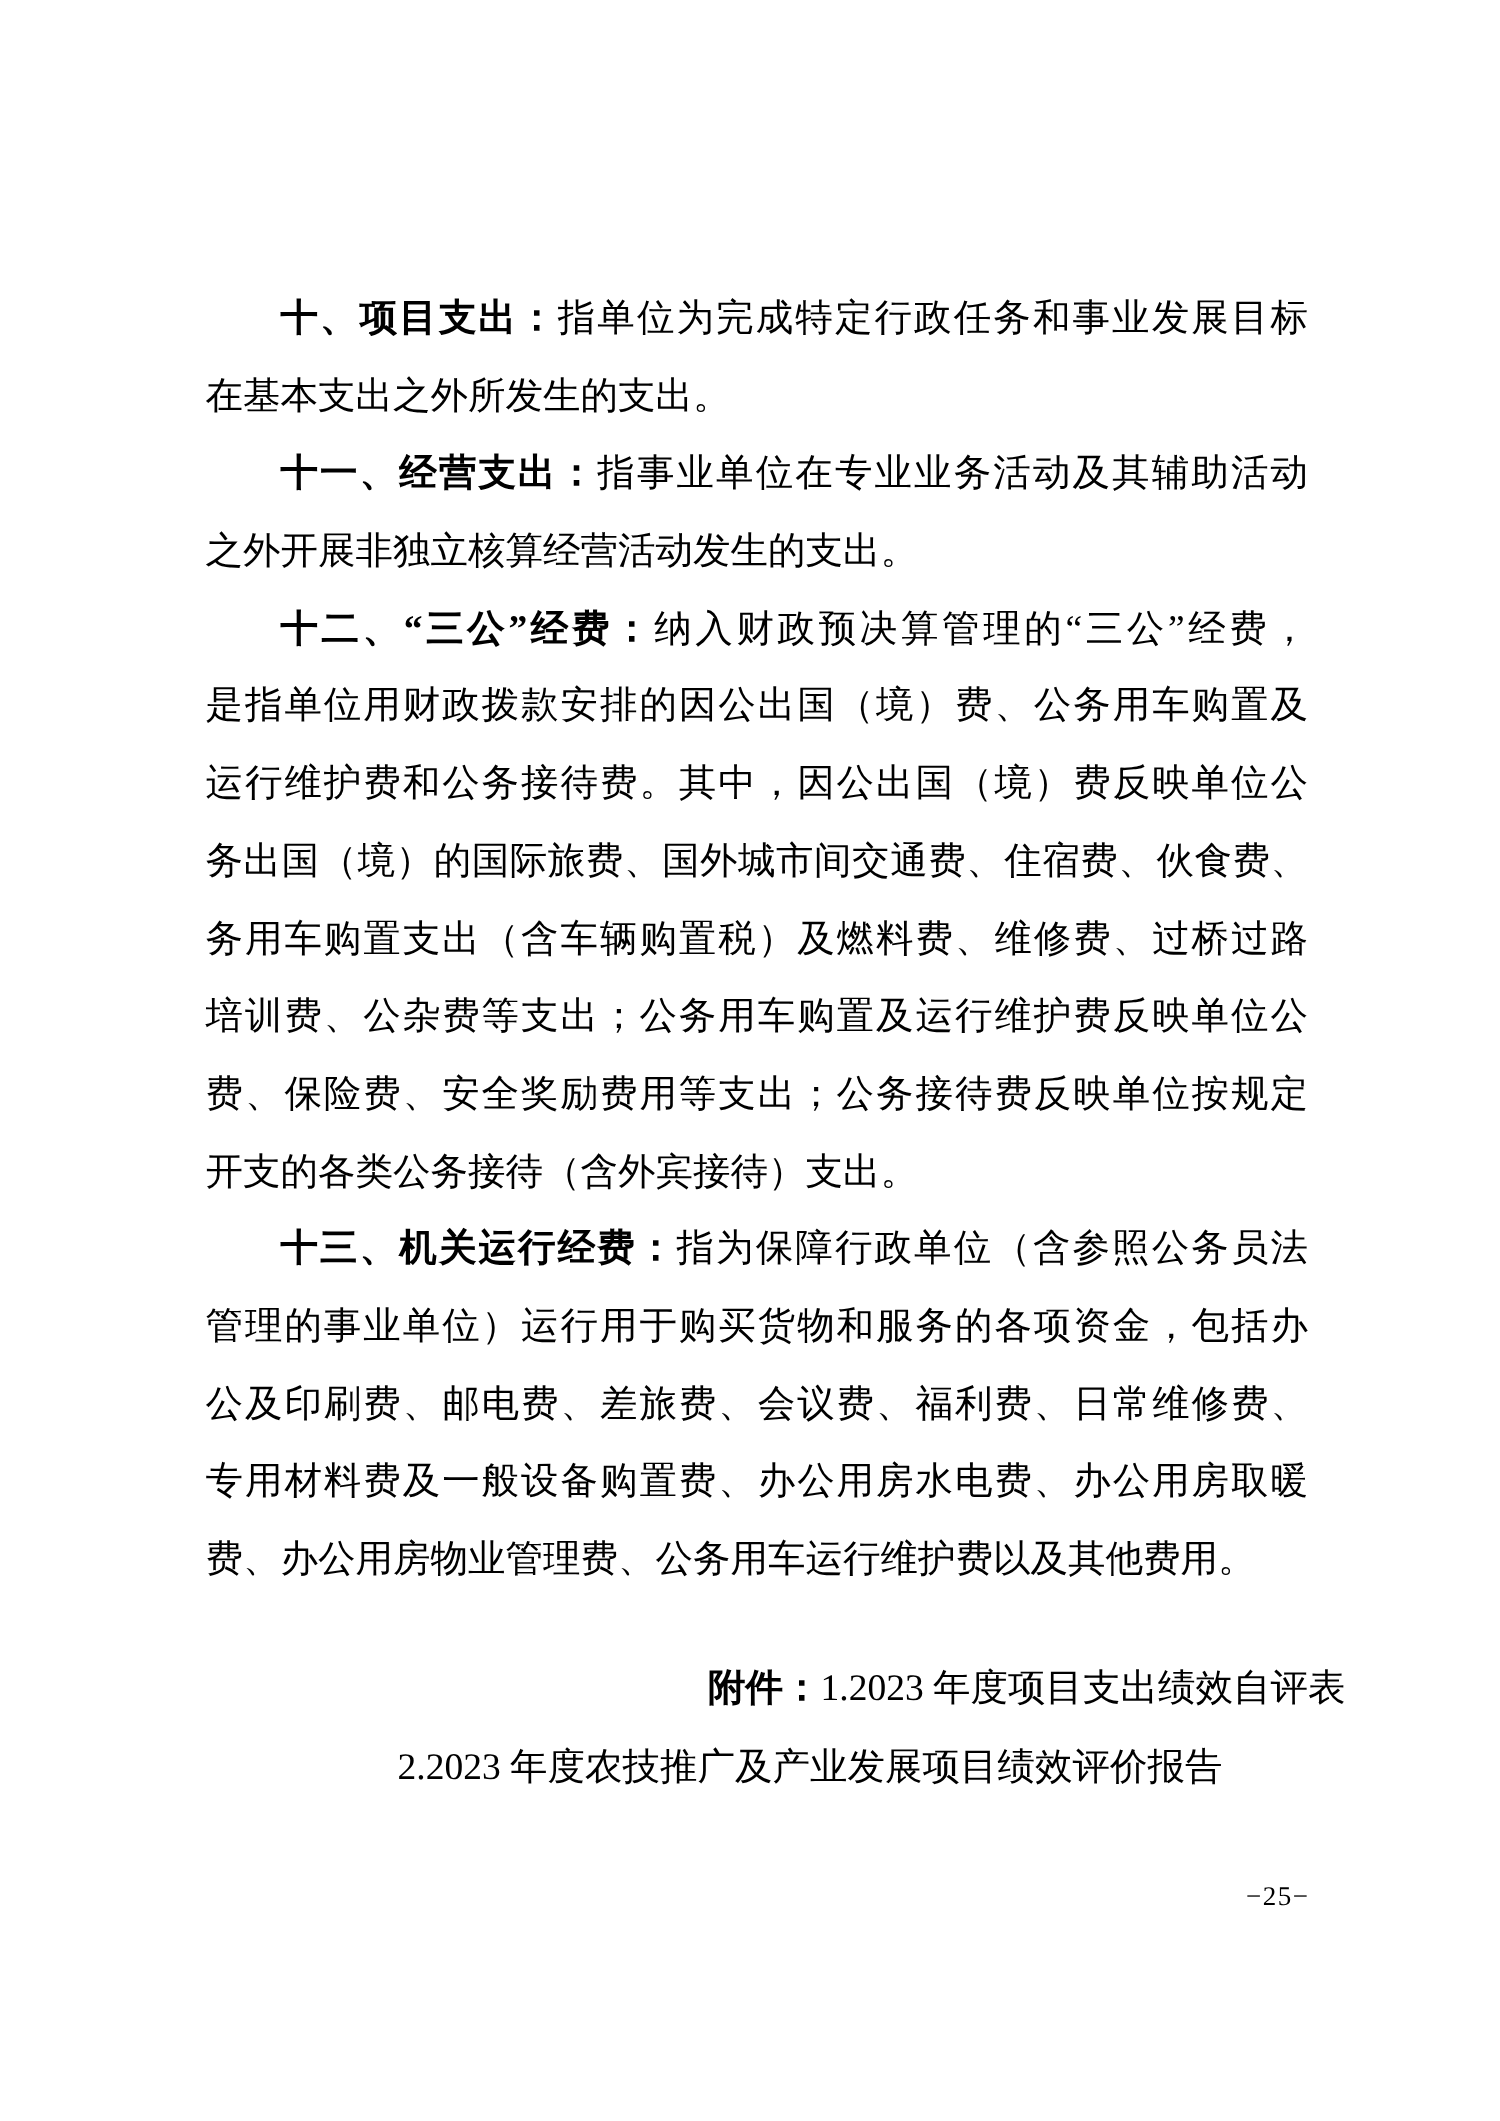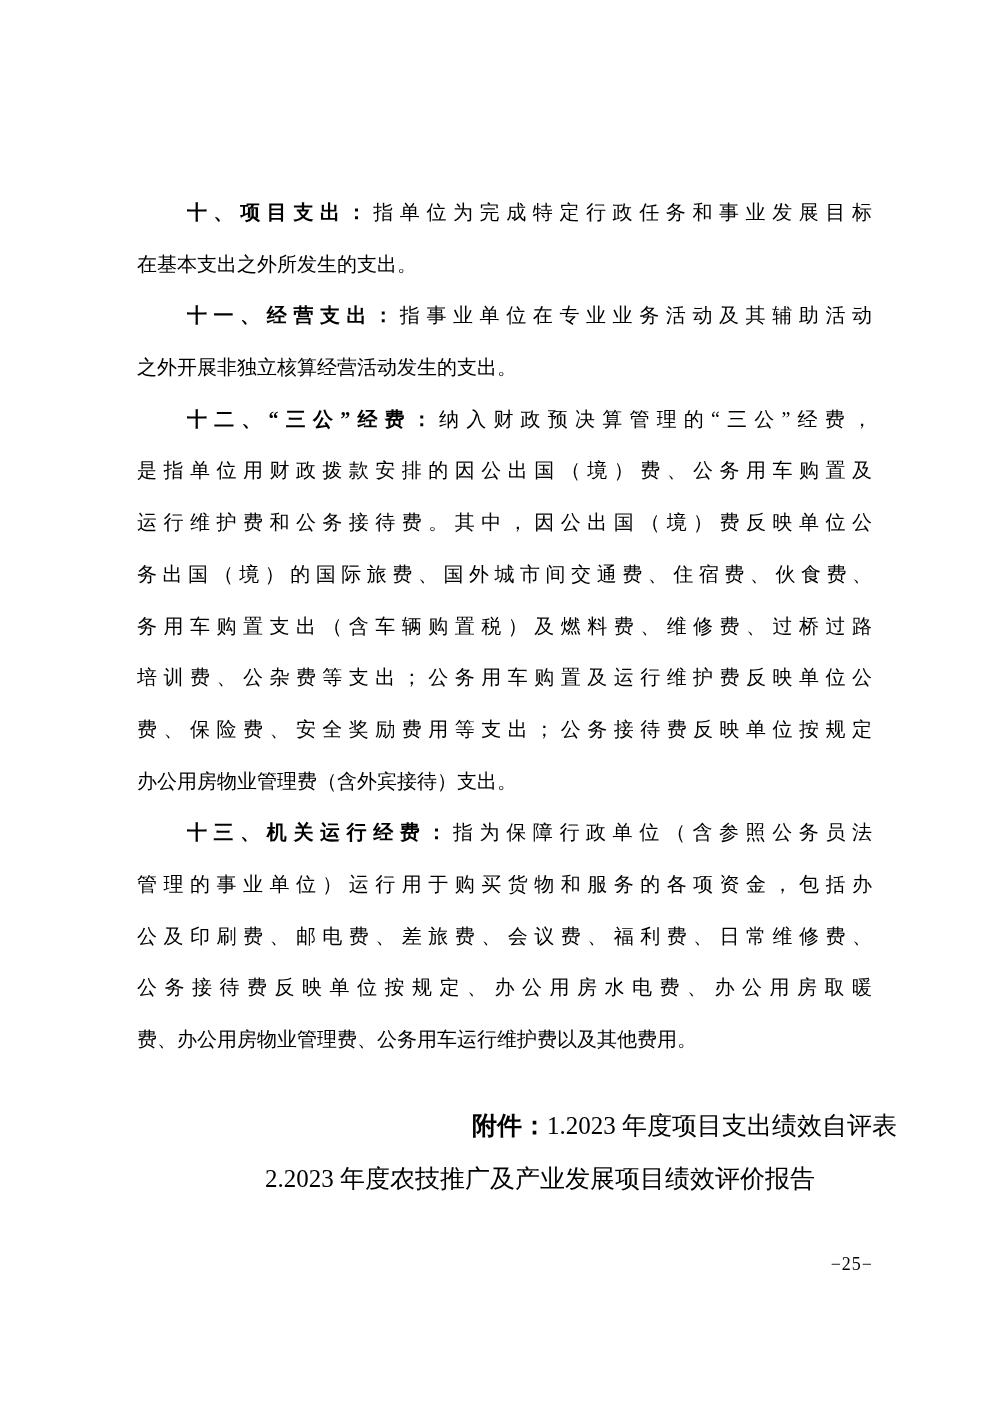--- a/index.html
+++ b/index.html
@@ -18,21 +18,21 @@
   }
   .body-text {
     position: absolute;
     left: 137px;
     top: 187px;
     width: 735px;
   }
   .line {
     height: 51.7px;
     line-height: 51.7px;
-    font-size: 20px;
+    font-size: 25px;
     text-align: left;
     white-space: normal;
   }
   .line.j {
     text-align: justify;
     text-align-last: justify;
   }
   .line.ind {
     text-indent: 50px;
   }
@@ -68,25 +68,25 @@
       <div class="line"><span>在基本支出之外所发生的支出。</span></div>
       <div class="line j ind"><span class="bold">十一、经营支出：</span><span>指事业单位在专业业务活动及其辅助活动</span></div>
       <div class="line"><span>之外开展非独立核算经营活动发生的支出。</span></div>
       <div class="line j ind"><span class="bold">十二、“三公”经费：</span><span>纳入财政预决算管理的“三公”经费，</span></div>
       <div class="line j"><span>是指单位用财政拨款安排的因公出国（境）费、公务用车购置及</span></div>
       <div class="line j"><span>运行维护费和公务接待费。其中，因公出国（境）费反映单位公</span></div>
       <div class="line j"><span>务出国（境）的国际旅费、国外城市间交通费、住宿费、伙食费、</span></div>
       <div class="line j"><span>务用车购置支出（含车辆购置税）及燃料费、维修费、过桥过路</span></div>
       <div class="line j"><span>培训费、公杂费等支出；公务用车购置及运行维护费反映单位公</span></div>
       <div class="line j"><span>费、保险费、安全奖励费用等支出；公务接待费反映单位按规定</span></div>
-      <div class="line"><span>办公用房物业管理费（含外宾接待）支出。</span></div>
+      <div class="line"><span>开支的各类公务接待（含外宾接待）支出。</span></div>
       <div class="line j ind"><span class="bold">十三、机关运行经费：</span><span>指为保障行政单位（含参照公务员法</span></div>
       <div class="line j"><span>管理的事业单位）运行用于购买货物和服务的各项资金，包括办</span></div>
       <div class="line j"><span>公及印刷费、邮电费、差旅费、会议费、福利费、日常维修费、</span></div>
-      <div class="line j"><span>公务接待费反映单位按规定、办公用房水电费、办公用房取暖</span></div>
+      <div class="line j"><span>专用材料费及一般设备购置费、办公用房水电费、办公用房取暖</span></div>
       <div class="line"><span>费、办公用房物业管理费、公务用车运行维护费以及其他费用。</span></div>
     </div>
 
   <div class="attachment">
     <div class="att-row1"><span class="bold">附件：</span><span>1.2023 年度项目支出绩效自评表</span></div>
     <div class="att-row2"><span>2.2023 年度农技推广及产业发展项目绩效评价报告</span></div>
   </div>
 
   <div class="page-number">−25−</div>
 

